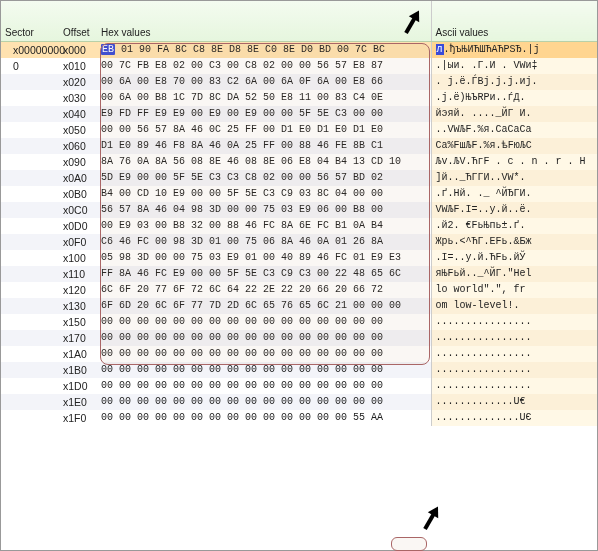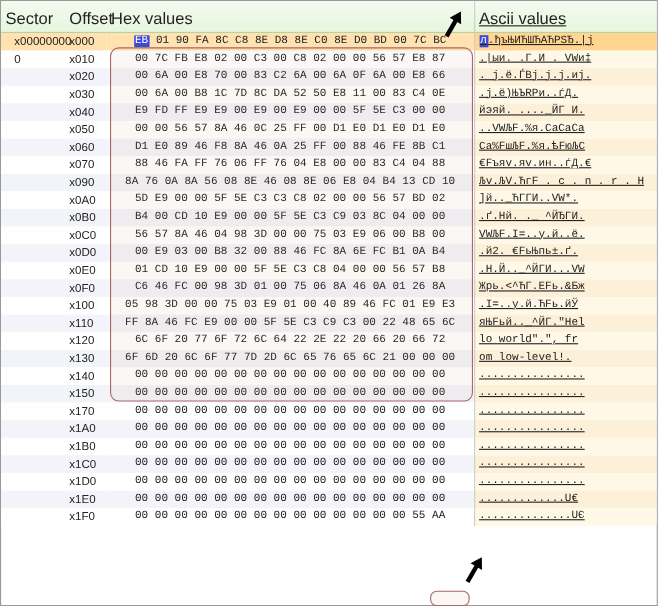--- a/index.html
+++ b/index.html
@@ -35,38 +35,38 @@
     border-collapse: collapse;
     width: 100%;
     table-layout: fixed;
   }
   th {
     text-align: left;
     font-weight: normal;
     background: linear-gradient(#f4fbf0,#e6f6de);
     border-bottom: 1px solid #b8d0a8;
     padding: 3px 4px 3px 4px;
-    font-size: 15px;
+    font-size: 10px;
     color: #222;
-    height: 28px;
+    height: 40px;
     vertical-align: bottom;
   }
   td {
     padding: 0 4px 0 4px;
     font-family: "Courier New", monospace;
     font-size: 10px;
     line-height: 16px;
     white-space: pre;
     color: #222;
     vertical-align: top;
   }
   .col-sector { width: 58px; padding-left: 12px; }
   .col-offset { width: 38px; }
-  .col-hex { width: 334px; text-align: center; }
-  .col-ascii { width: 166px; border-left:1px solid #ccc;text-decoration:underline;}
+  .col-hex { width: 334px; }
+  .col-ascii { width: 166px; border-left:1px solid #ccc;}
   tbody tr:nth-child(odd)  td { background: #f3f4f9; }
   tbody tr:nth-child(even) td { background: #ffffff; }
   tbody tr:nth-child(odd)  td.col-ascii { background: #fcf0d8; }
   tbody tr:nth-child(even) td.col-ascii { background: #fff8e6; }
   tbody tr.first td { background: #ffe2b0 !important; }
   tbody tr.first td.col-ascii { background: #ffd590 !important; }
   .byte-boot { background:#3a4bd8; color:#fff; padding:0 1px; border-radius:1px;}
   td.col-sector, td.col-offset { font-family: Arial, sans-serif; font-size: 10.5px;}
   .region1 {
     position:absolute;
@@ -167,26 +167,20 @@
           <td class="col-ascii">..VWЉF.%я.СаСаСа</td>
         </tr>
         <tr>
           <td class="col-sector"></td>
           <td class="col-offset">x060</td>
           <td class="col-hex">D1 E0 89 46 F8 8A 46 0A 25 FF 00 88 46 FE 8B C1</td>
           <td class="col-ascii">Са%FшЉF.%я.ᲇFюЉС</td>
         </tr>
         <tr>
           <td class="col-sector"></td>
-          <td class="col-offset">x070</td>
-          <td class="col-hex">88 46 FA FF 76 06 FF 76 04 E8 00 00 83 C4 04 88</td>
-          <td class="col-ascii">€Fъяv.яv.ин..ѓД.€</td>
-        </tr>
-        <tr>
-          <td class="col-sector"></td>
           <td class="col-offset">x090</td>
           <td class="col-hex">8A 76 0A 8A 56 08 8E 46 08 8E 06 E8 04 B4 13 CD 10</td>
           <td class="col-ascii">Љv.ЉV.ЋгF . с . n . r . Н</td>
         </tr>
         <tr>
           <td class="col-sector"></td>
           <td class="col-offset">x0A0</td>
           <td class="col-hex">5D E9 00 00 5F 5E C3 C3 C8 02 00 00 56 57 BD 02</td>
           <td class="col-ascii">]й.._ЋГГИ..VW*.</td>
         </tr>
@@ -203,26 +197,20 @@
           <td class="col-ascii">VWЉF.I=..у.й..ё.</td>
         </tr>
         <tr>
           <td class="col-sector"></td>
           <td class="col-offset">x0D0</td>
           <td class="col-hex">00 E9 03 00 B8 32 00 88 46 FC 8A 6E FC B1 0A B4</td>
           <td class="col-ascii">.й2. €FьЊпь±.ґ.</td>
         </tr>
         <tr>
           <td class="col-sector"></td>
-          <td class="col-offset">x0E0</td>
-          <td class="col-hex">01 CD 10 E9 00 00 5F 5E C3 C8 04 00 00 56 57 B8</td>
-          <td class="col-ascii">.Н.Й.._^ЙГИ...VW</td>
-        </tr>
-        <tr>
-          <td class="col-sector"></td>
           <td class="col-offset">x0F0</td>
           <td class="col-hex">C6 46 FC 00 98 3D 01 00 75 06 8A 46 0A 01 26 8A</td>
           <td class="col-ascii">Жрь.&lt;^ЋГ.ЕFь.&amp;Бж</td>
         </tr>
         <tr>
           <td class="col-sector"></td>
           <td class="col-offset">x100</td>
           <td class="col-hex">05 98 3D 00 00 75 03 E9 01 00 40 89 46 FC 01 E9 E3</td>
           <td class="col-ascii">.I=..у.й.ЋFь.йЎ</td>
         </tr>
@@ -239,51 +227,39 @@
           <td class="col-ascii">lo world".", fr</td>
         </tr>
         <tr>
           <td class="col-sector"></td>
           <td class="col-offset">x130</td>
           <td class="col-hex">6F 6D 20 6C 6F 77 7D 2D 6C 65 76 65 6C 21 00 00 00</td>
           <td class="col-ascii">om low-level!.</td>
         </tr>
         <tr>
           <td class="col-sector"></td>
-          <td class="col-offset">x140</td>
-          <td class="col-hex">00 00 00 00 00 00 00 00 00 00 00 00 00 00 00 00</td>
-          <td class="col-ascii">................</td>
-        </tr>
-        <tr>
-          <td class="col-sector"></td>
           <td class="col-offset">x150</td>
           <td class="col-hex">00 00 00 00 00 00 00 00 00 00 00 00 00 00 00 00</td>
           <td class="col-ascii">................</td>
         </tr>
         <tr>
           <td class="col-sector"></td>
           <td class="col-offset">x170</td>
           <td class="col-hex">00 00 00 00 00 00 00 00 00 00 00 00 00 00 00 00</td>
           <td class="col-ascii">................</td>
         </tr>
         <tr>
           <td class="col-sector"></td>
           <td class="col-offset">x1A0</td>
           <td class="col-hex">00 00 00 00 00 00 00 00 00 00 00 00 00 00 00 00</td>
           <td class="col-ascii">................</td>
         </tr>
         <tr>
           <td class="col-sector"></td>
           <td class="col-offset">x1B0</td>
-          <td class="col-hex">00 00 00 00 00 00 00 00 00 00 00 00 00 00 00 00</td>
-          <td class="col-ascii">................</td>
-        </tr>
-        <tr>
-          <td class="col-sector"></td>
-          <td class="col-offset">x1C0</td>
           <td class="col-hex">00 00 00 00 00 00 00 00 00 00 00 00 00 00 00 00</td>
           <td class="col-ascii">................</td>
         </tr>
         <tr>
           <td class="col-sector"></td>
           <td class="col-offset">x1D0</td>
           <td class="col-hex">00 00 00 00 00 00 00 00 00 00 00 00 00 00 00 00</td>
           <td class="col-ascii">................</td>
         </tr>
         <tr>

